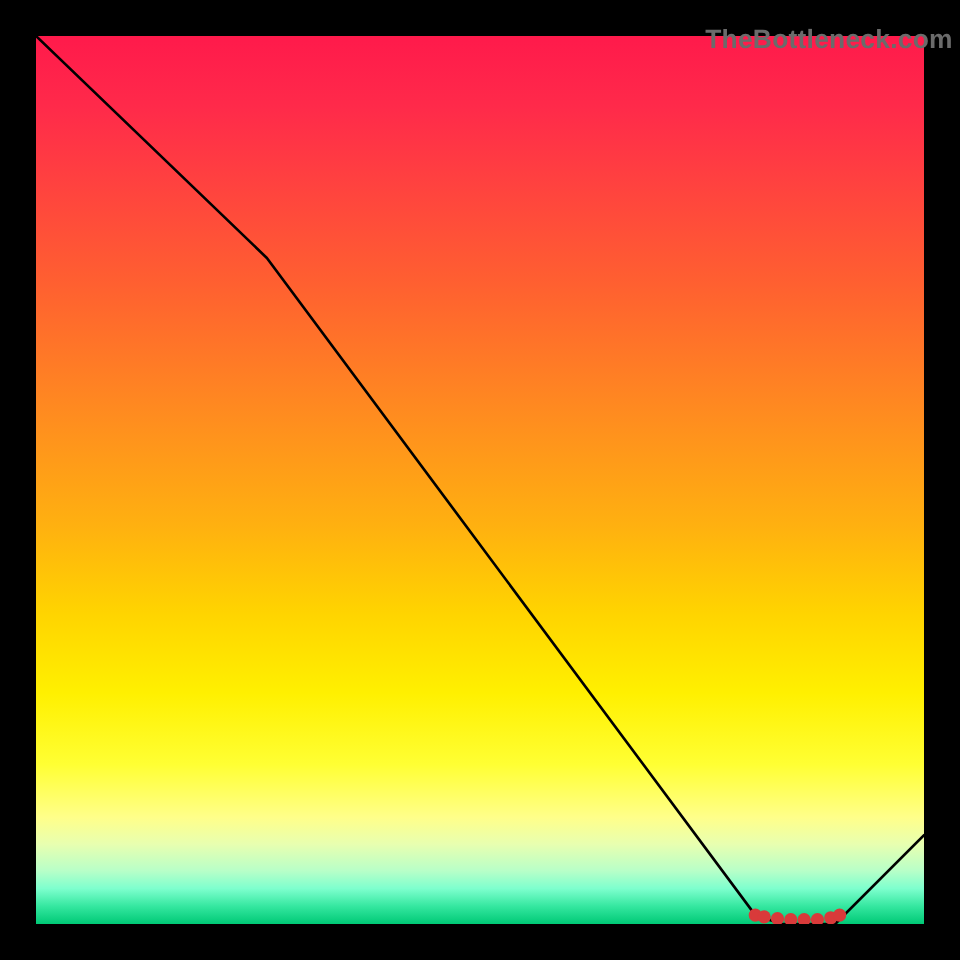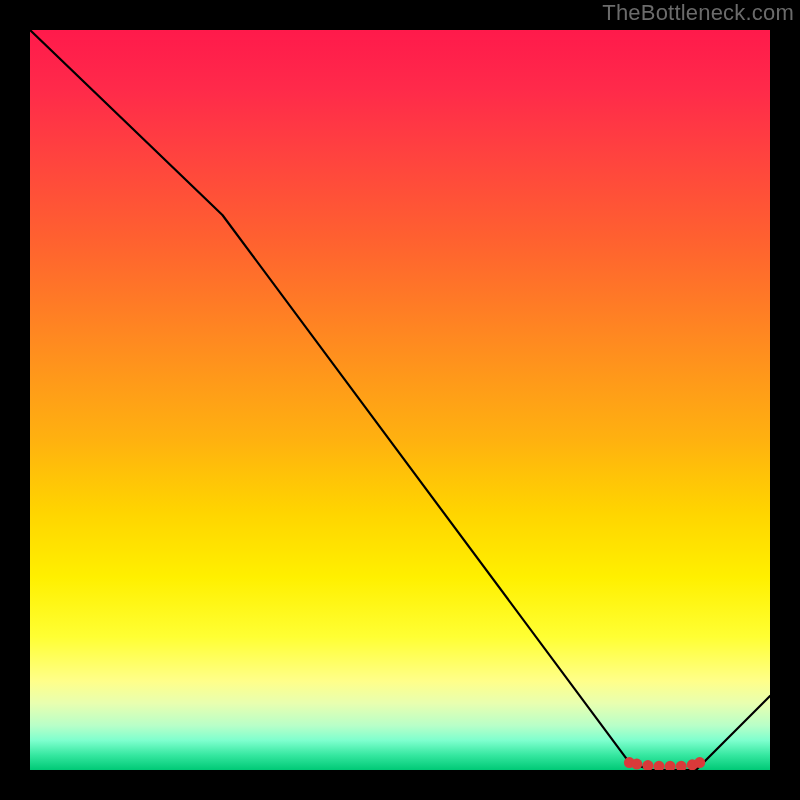--- a/index.html
+++ b/index.html
@@ -12,25 +12,25 @@
     font-family: Arial, Helvetica, sans-serif;
   }
   .frame {
     position: relative;
     width: 800px;
     height: 800px;
     background: #000;
   }
   .watermark {
     position: absolute;
-    top: 0;
+    top: 20px;
     right: 6px;
     color: #6b6b6b;
     font-size: 22px;
-    font-weight: 400;
+    font-weight: 700;
     letter-spacing: 0.2px;
     z-index: 10;
   }
   .plot {
     position: absolute;
     left: 30px;
     top: 30px;
     width: 740px;
     height: 740px;
     background: linear-gradient(to bottom,

